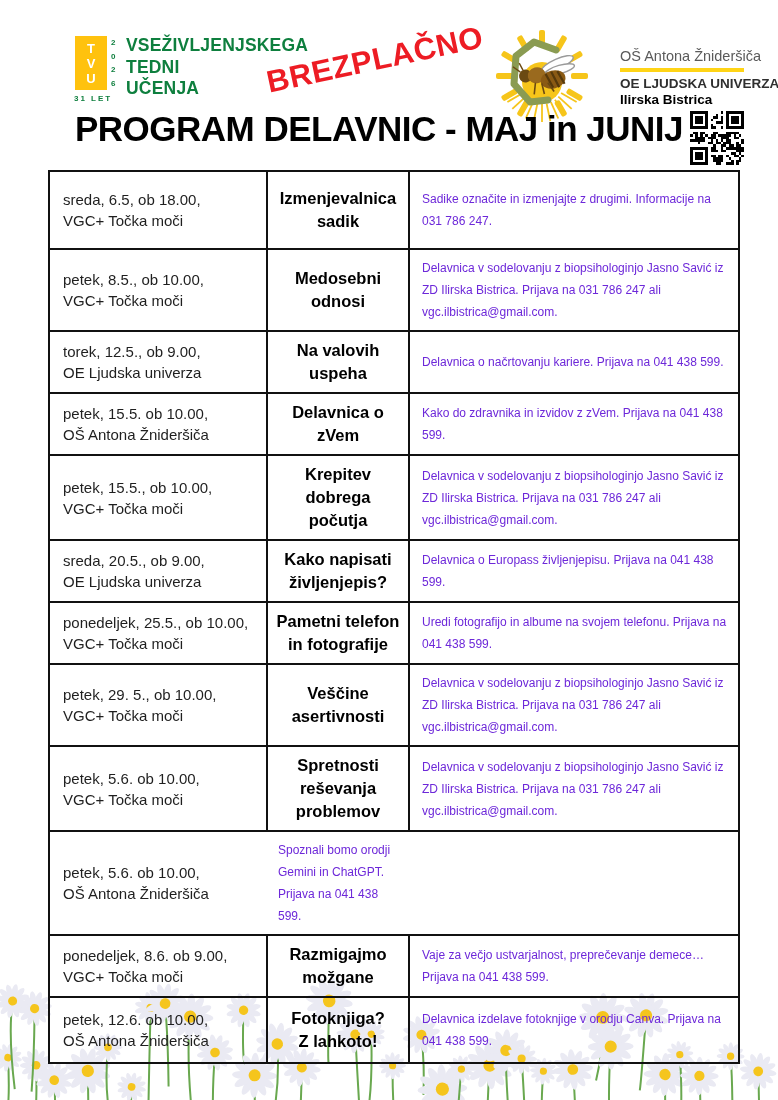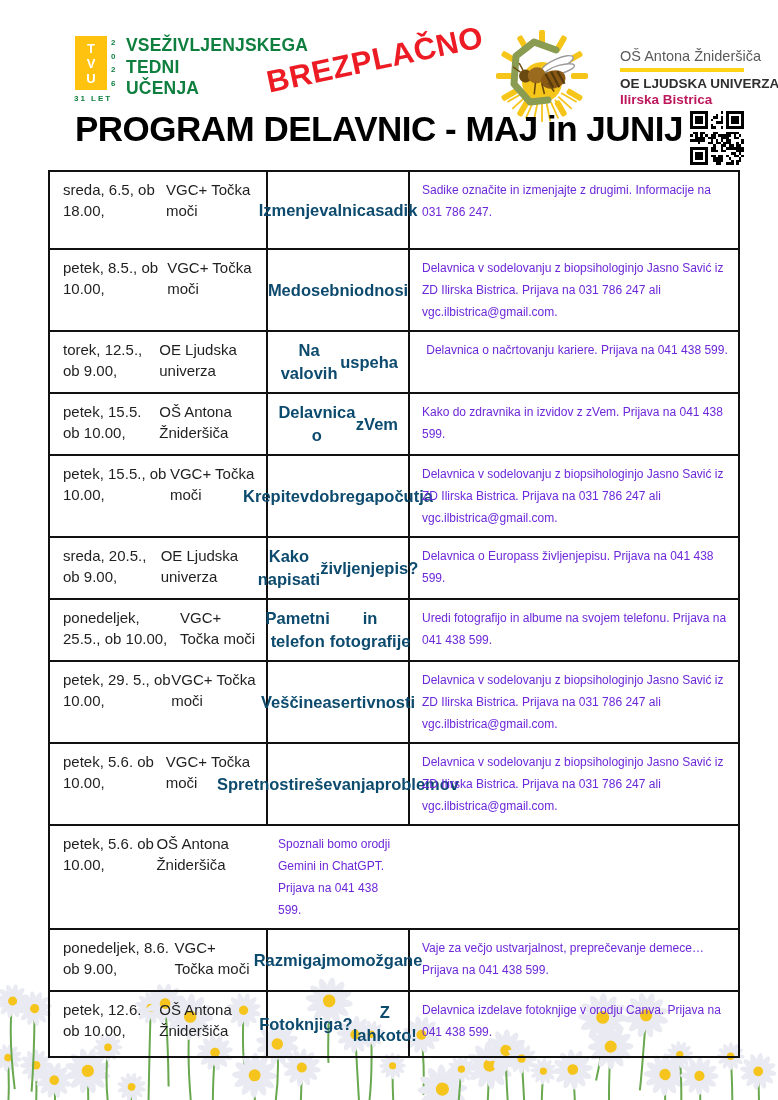--- a/index.html
+++ b/index.html
@@ -19,38 +19,38 @@
   .free-badge{position:absolute;left:260px;top:42px;width:230px;text-align:center;
               color:#ed1c24;font-weight:bold;font-size:31px;transform:rotate(-12deg);
               letter-spacing:.5px;}
 
   .bee-logo{position:absolute;left:494px;top:26px;width:102px;height:96px;}
 
   .org{position:absolute;left:620px;top:48px;width:130px;}
   .org .school{color:#5a5a5a;font-size:14.5px;font-weight:400;white-space:nowrap;}
   .org .bar{height:4px;background:#ffd416;margin:4px 0 4px 0;width:124px;}
   .org .unit{color:#2f2f2f;font-weight:bold;font-size:13.5px;white-space:nowrap;}
-  .org .city{color:#be185d;font-weight:bold;font-size:13.5px;margin-top:1px;}
+  .org .city{color:#000000;font-weight:bold;font-size:13.5px;margin-top:1px;}
 
   .page-title{position:absolute;left:75px;top:109px;width:615px;color:#000000;
               font-weight:bold;font-size:35px;letter-spacing:-.5px;white-space:nowrap;}
   .qr{position:absolute;left:690px;top:111px;width:54px;height:54px;}
 
   
   .wtable{position:absolute;left:48px;top:170px;width:688px;border:2.5px solid #111;z-index:2;}
   .row{display:grid;grid-template-columns:216px 144px 1fr;min-height:60px;}
   .row + .row{border-top:2.5px solid #111;}
   .row:nth-child(1){min-height:76px;}
   .row:nth-child(12){min-height:64px;}
-  .cell{display:flex;flex-direction:row;justify-content:center;padding:7px 10px;}
+  .cell{display:flex;flex-direction:column;justify-content:center;padding:7px 0;}
   .cell.title{border-left:2.5px solid #111;border-right:2.5px solid #111;
               align-items:center;text-align:center;}
   .cell.when{padding-left:13px;}
   .cell.when div{font-size:15px;line-height:21px;color:#1f1f1f;}
-  .cell.title div{color:#0c4a6e;font-weight:bold;font-size:16.5px;line-height:23px;}
+  .cell.title div{color:#000000;font-weight:bold;font-size:16.5px;line-height:23px;}
   .cell.desc{padding-left:12px;padding-right:6px;}
   .cell.desc p{margin:0;font-size:12px;line-height:22px;color:#6d28d9;}
   .cell.desc b{font-weight:normal;}
 
   
   .flowers{position:absolute;left:0;bottom:0;width:778px;height:140px;z-index:1;}
 </style>
 </head>
 <body>
 

